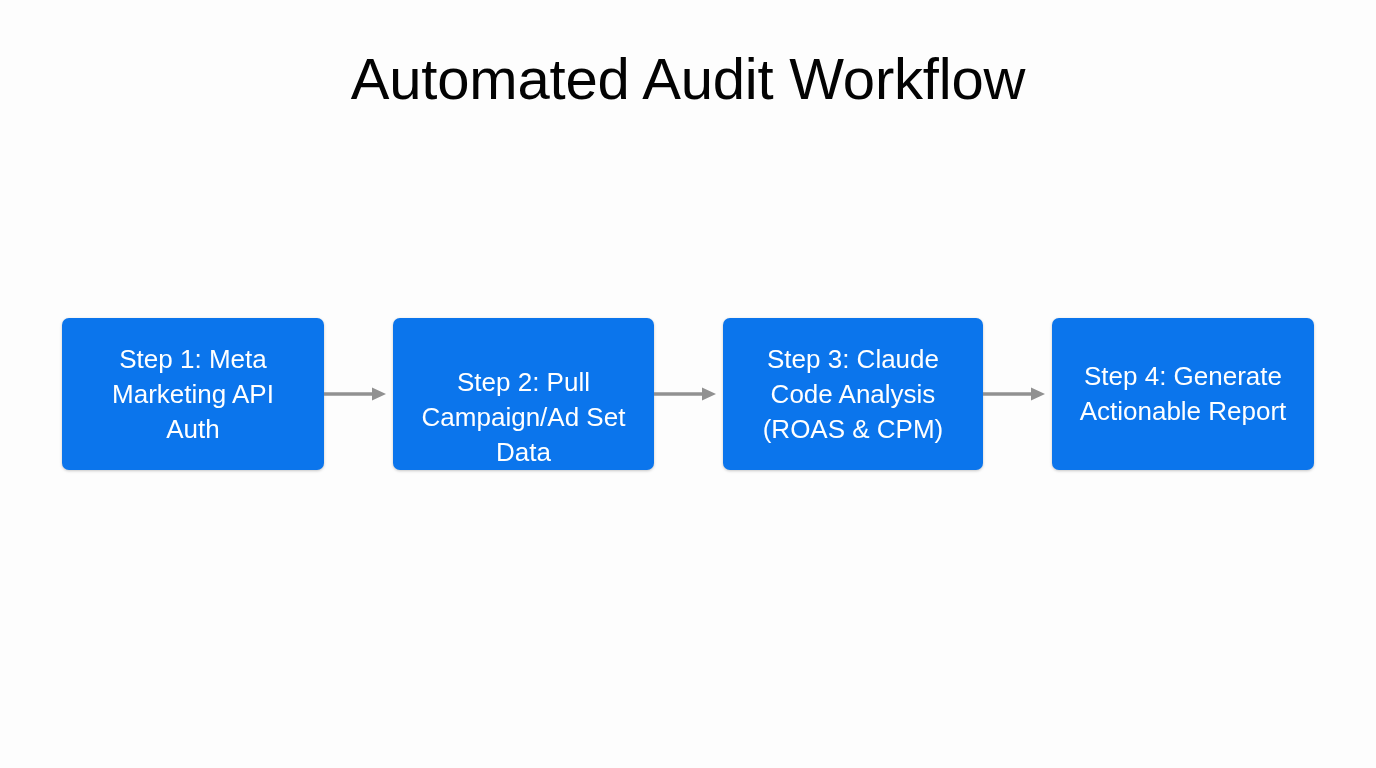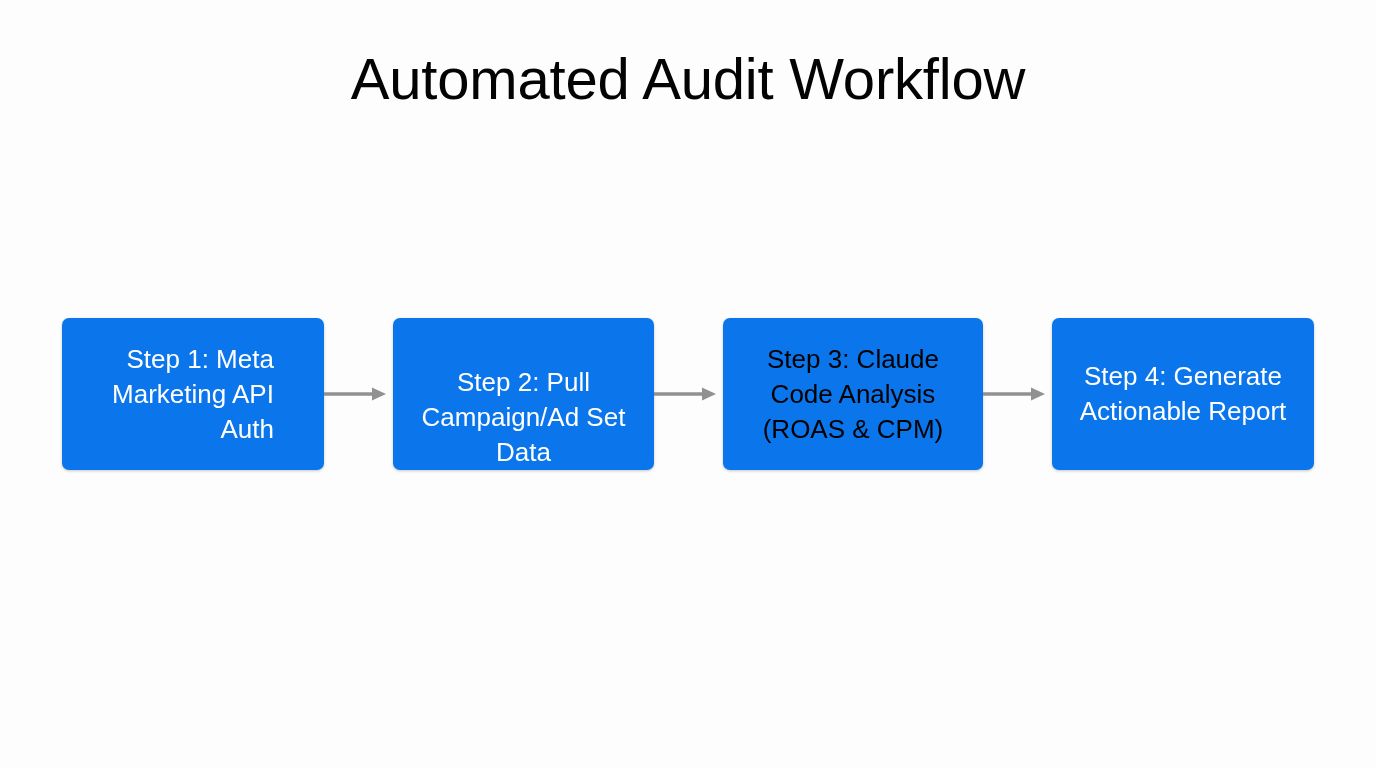--- a/index.html
+++ b/index.html
@@ -81,21 +81,21 @@
   .flow-arrow svg { display: block; }
 </style>
 </head>
 <body style="background: rgb(253, 253, 253);">
 
 <h1 id="diagram-title" style="color: rgb(3, 3, 3);">Automated Audit Workflow</h1>
 
 <div id="workflow-flow">
 
   <div class="flow-node node-w-262" style="background: rgb(11, 117, 236);">
-    <div class="flow-node-label" style="color: rgb(255, 255, 255); text-align: right;">Step 1: Meta
+    <div class="flow-node-label" style="color: rgb(255, 255, 255);">Step 1: Meta
 Marketing API
 Auth</div>
   </div>
 
   <span class="flow-arrow">
     <svg width="69" height="16" viewBox="0 0 69 16" xmlns="http://www.w3.org/2000/svg">
       <line x1="0" y1="8" x2="50" y2="8" stroke="#919191" stroke-width="3.4"></line>
       <polygon points="48,1.5 62,8 48,14.5" fill="#919191"></polygon>
     </svg>
   </span>
@@ -107,21 +107,21 @@
   </div>
 
   <span class="flow-arrow">
     <svg width="69" height="16" viewBox="0 0 69 16" xmlns="http://www.w3.org/2000/svg">
       <line x1="0" y1="8" x2="50" y2="8" stroke="#919191" stroke-width="3.4"></line>
       <polygon points="48,1.5 62,8 48,14.5" fill="#919191"></polygon>
     </svg>
   </span>
 
   <div class="flow-node node-w-260" style="background: rgb(11, 117, 236);">
-    <div class="flow-node-label" style="color: #000000;">Step 3: Claude
+    <div class="flow-node-label" style="color: #ffffff;">Step 3: Claude
 Code Analysis
 (ROAS &amp; CPM)</div>
   </div>
 
   <span class="flow-arrow">
     <svg width="69" height="16" viewBox="0 0 69 16" xmlns="http://www.w3.org/2000/svg">
       <line x1="0" y1="8" x2="50" y2="8" stroke="#919191" stroke-width="3.4"></line>
       <polygon points="48,1.5 62,8 48,14.5" fill="#919191"></polygon>
     </svg>
   </span>

